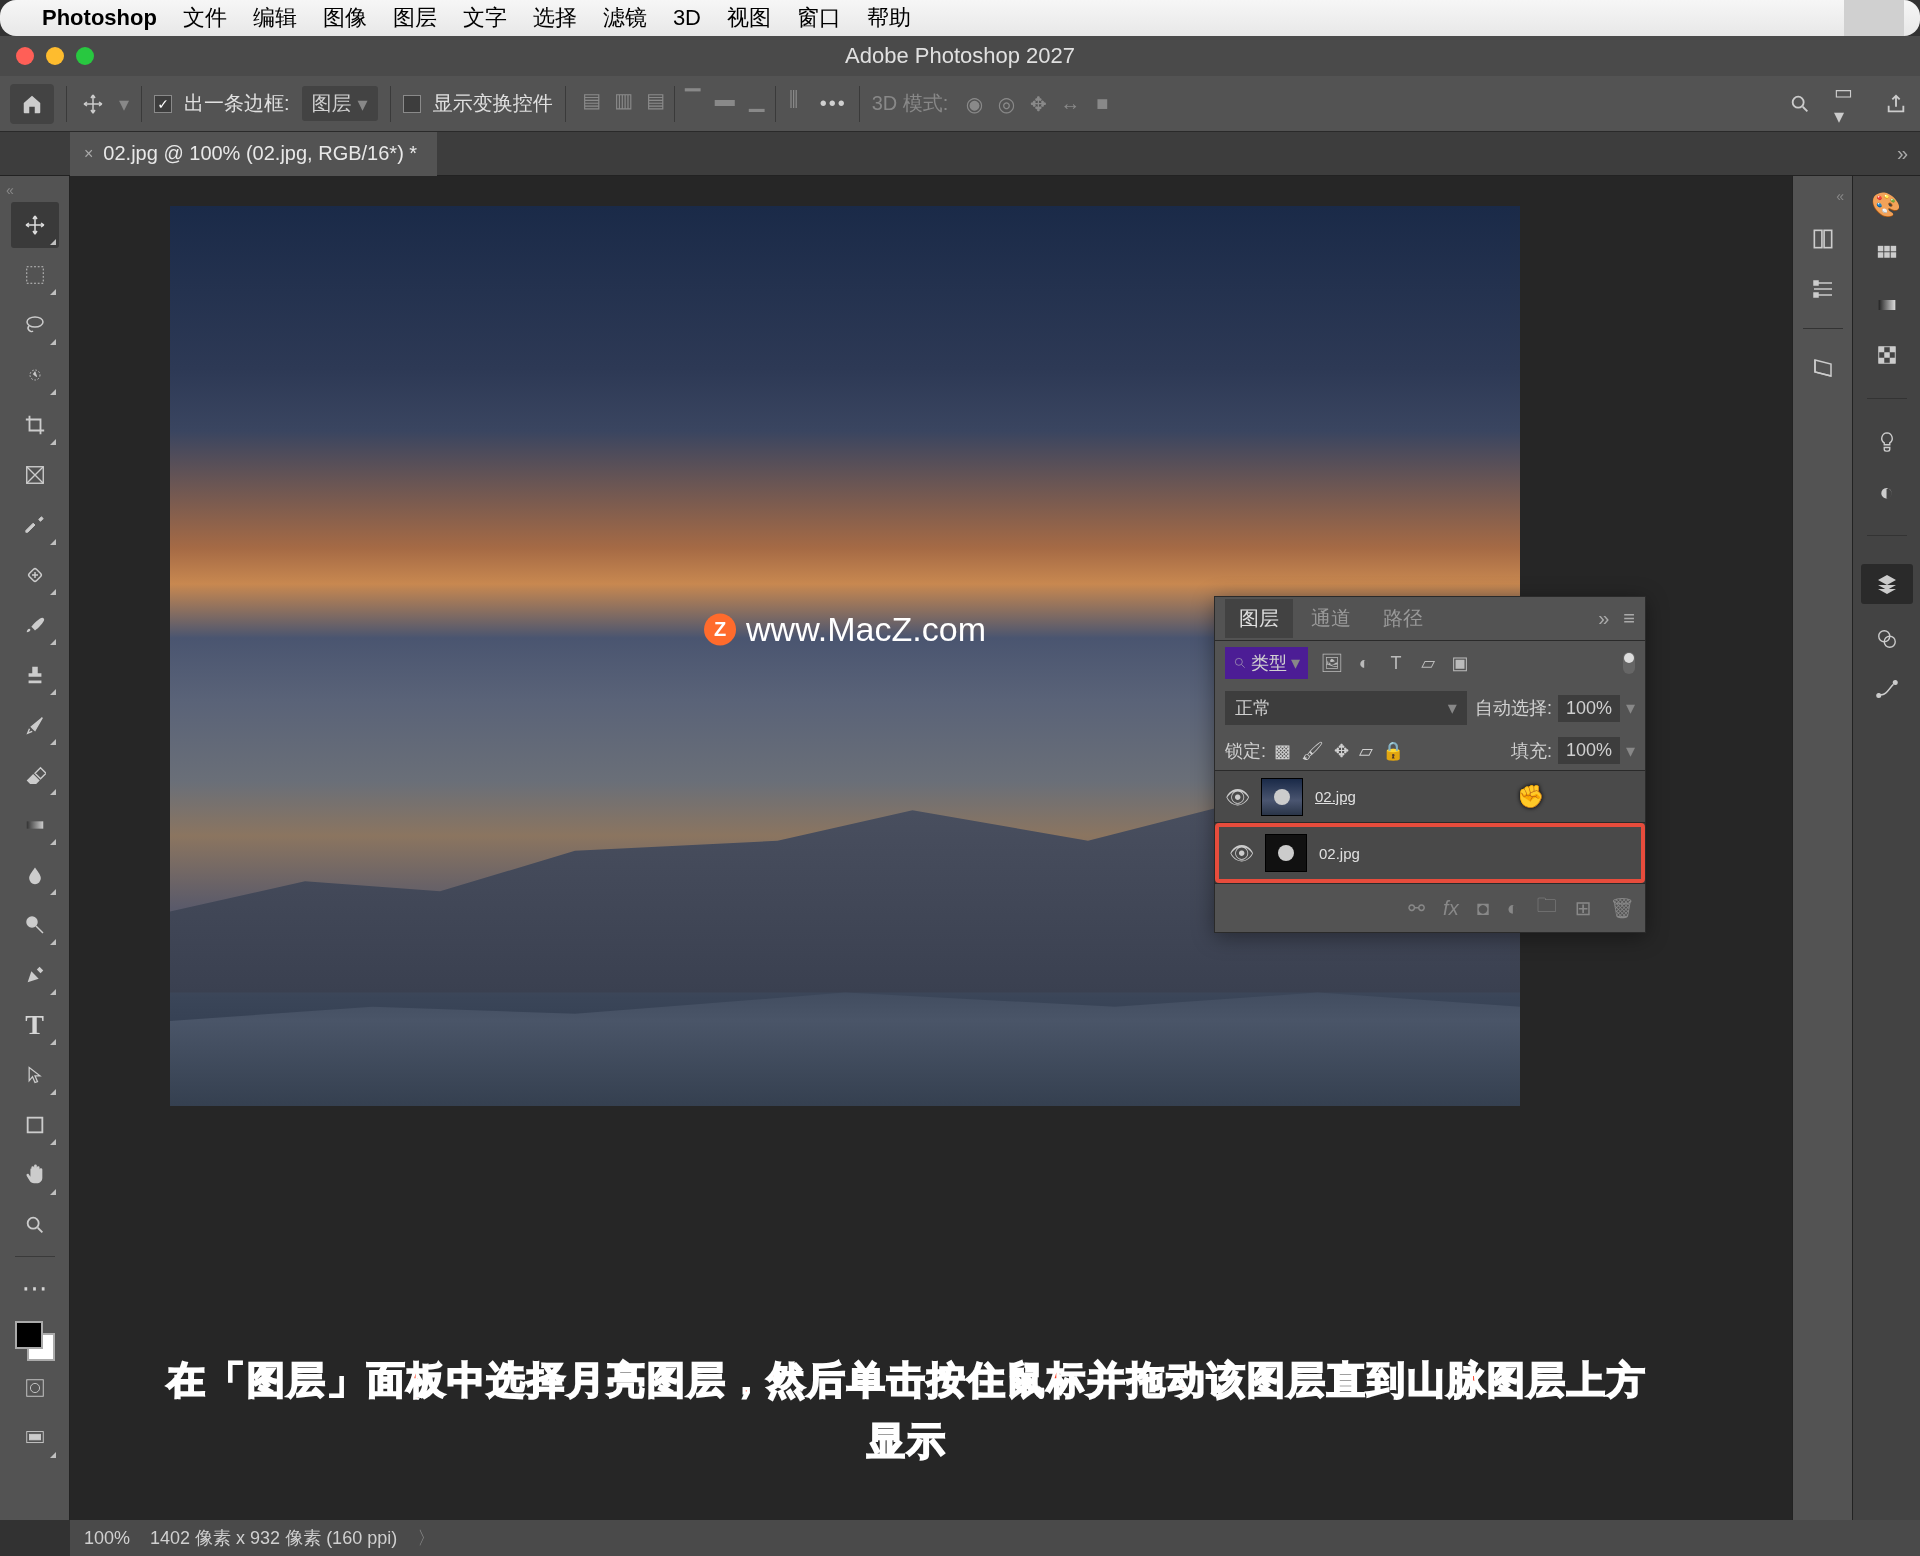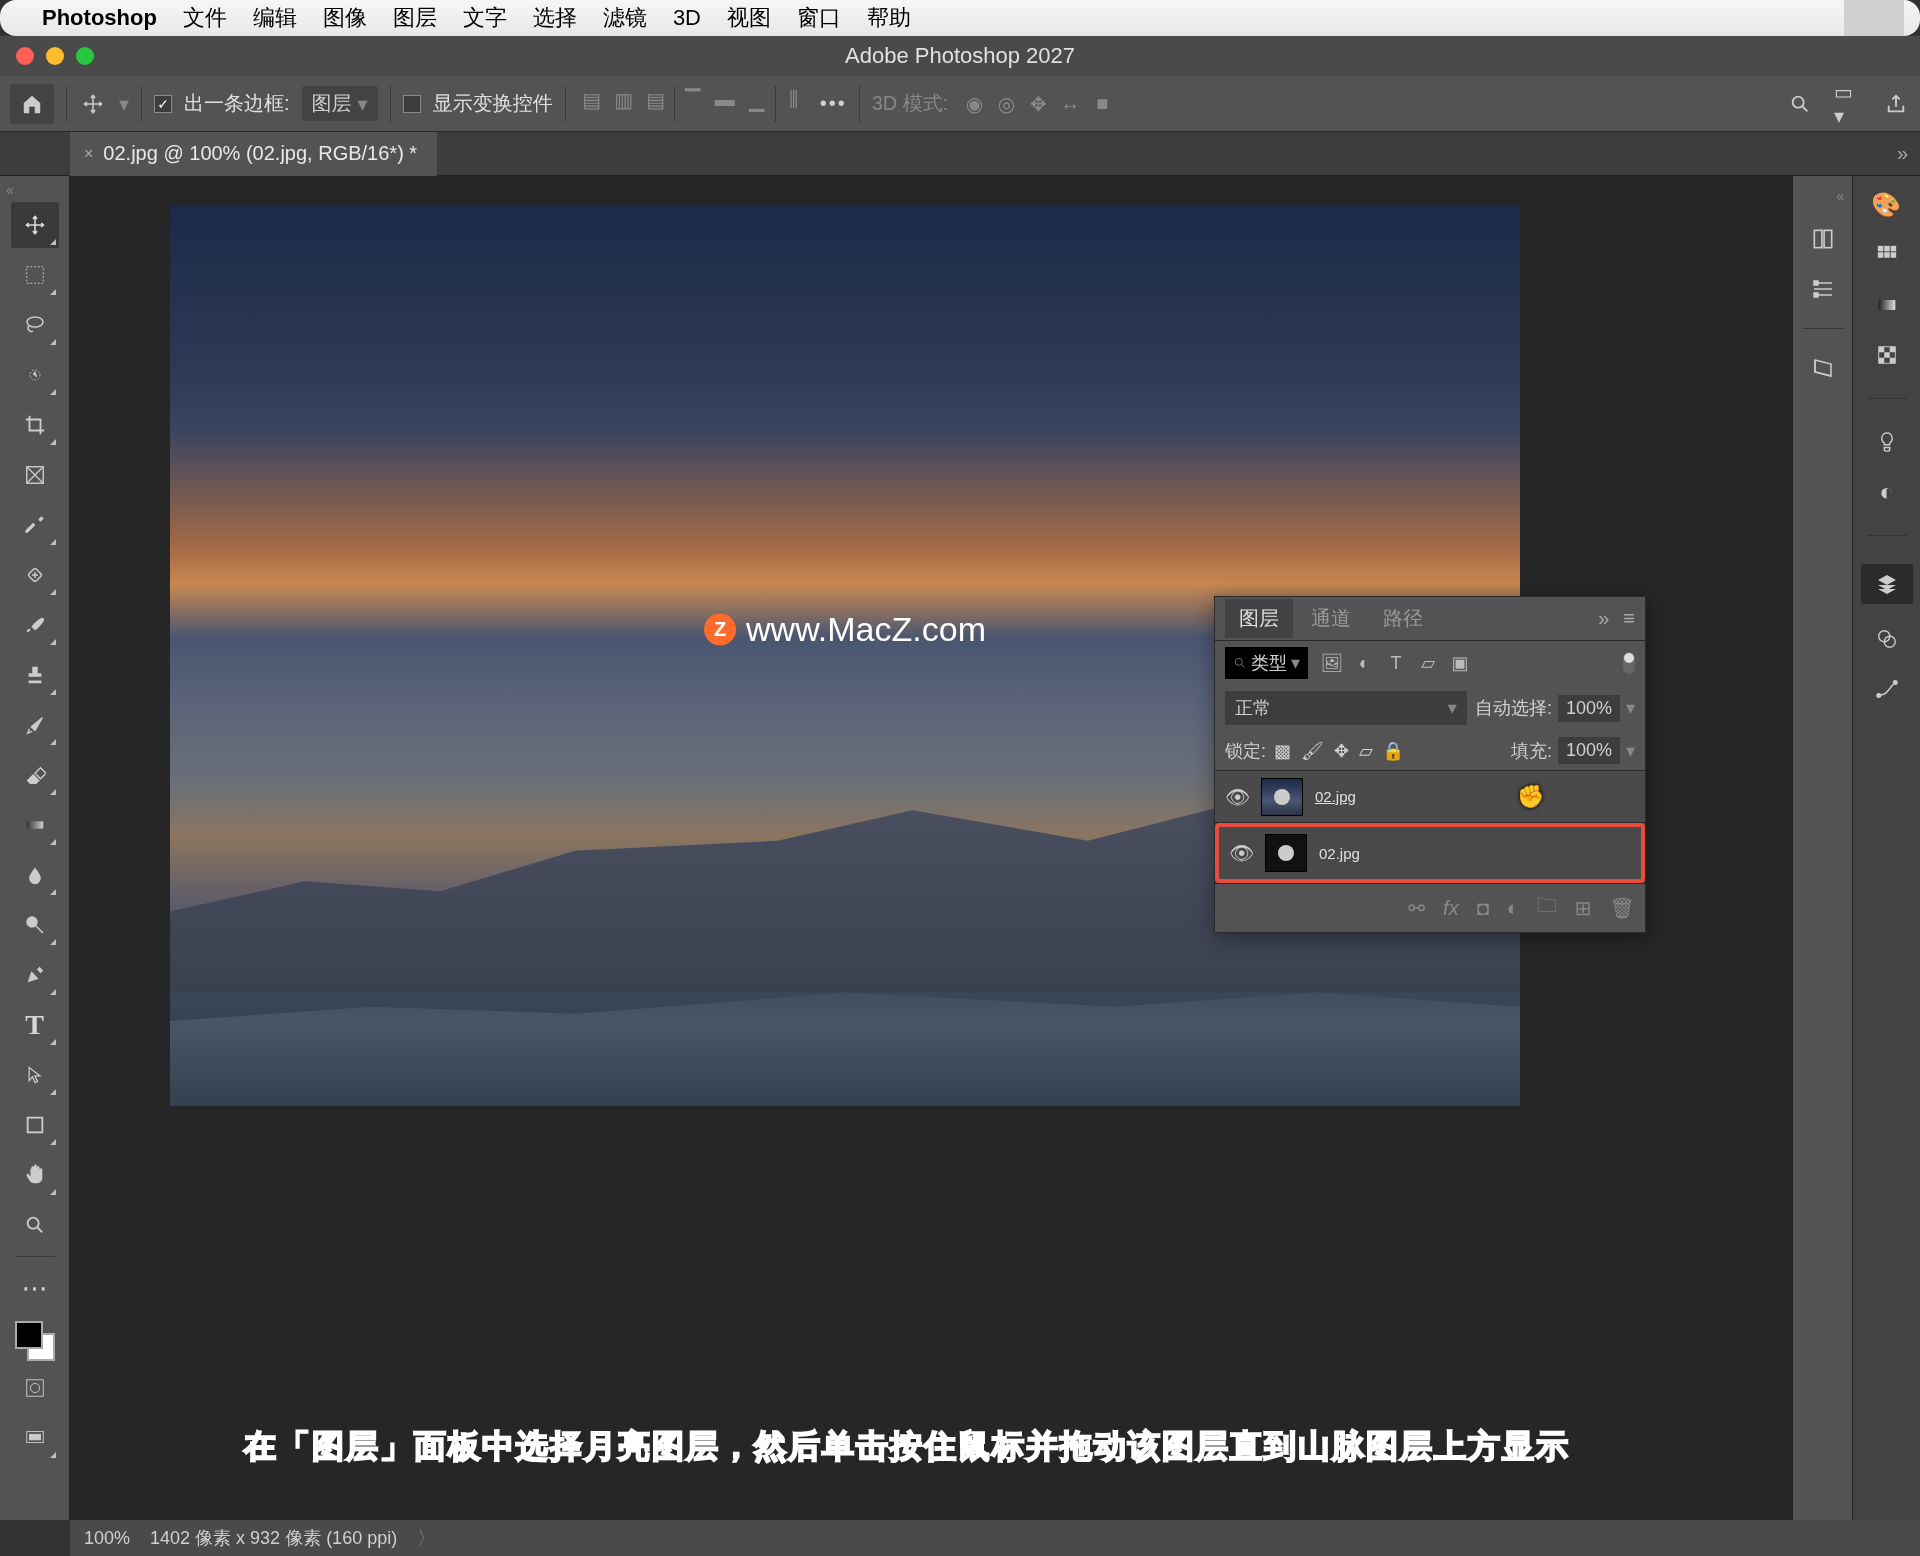--- a/index.html
+++ b/index.html
@@ -66,21 +66,21 @@
 .right-wide { width: 68px; background: #434343; display: flex; flex-direction: column; align-items: center; gap: 20px; padding-top: 14px; border-left: 1px solid #222; }
 .panel-icon { width: 30px; height: 30px; color: #ccc; display: flex; align-items: center; justify-content: center; font-size: 24px; }
 
 
 .layers-panel { position: absolute; top: 420px; right: 146px; width: 432px; background: #535353; border: 1px solid #2a2a2a; box-shadow: 0 4px 20px rgba(0,0,0,0.4); }
 .lp-tabs { height: 44px; display: flex; align-items: center; border-bottom: 1px solid #2a2a2a; padding: 0 10px; gap: 4px; }
 .lp-tab { padding: 6px 14px; color: #999; font-size: 20px; }
 .lp-tab.active { background: #424242; color: #e0e0e0; }
 .lp-tabs .spacer { flex: 1; }
 .lp-row { display: flex; align-items: center; padding: 6px 10px; gap: 8px; }
-.lp-select-kind { background: #000000; padding: 4px 8px; display: flex; align-items: center; gap: 4px; font-size: 18px; }
+.lp-select-kind { background: #4c1d95; padding: 4px 8px; display: flex; align-items: center; gap: 4px; font-size: 18px; }
 .lp-filter-icons { display: flex; gap: 8px; margin-left: 4px; }
 .lp-filter-icons .fi { width: 24px; height: 24px; display: flex; align-items: center; justify-content: center; color: #bbb; font-size: 18px; }
 .lp-blend { background: #3d3d3d; padding: 5px 10px; flex: 1; display: flex; align-items: center; justify-content: space-between; font-size: 18px; }
 .lp-opacity { display: flex; align-items: center; gap: 6px; font-size: 18px; }
 .lp-lock-row { display: flex; align-items: center; padding: 6px 10px; gap: 8px; font-size: 18px; }
 .lp-lock-icons { display: flex; gap: 10px; }
 .layer-list { background: #3a3a3a; border-top: 1px solid #2a2a2a; border-bottom: 1px solid #2a2a2a; max-height: 180px; }
 .layer-item { display: flex; align-items: center; height: 52px; padding: 0 10px; gap: 12px; }
 .layer-item .eye { width: 24px; color: #ccc; font-size: 20px; }
 .layer-item .thumb { width: 42px; height: 38px; background: linear-gradient(#1a2a48, #4a5570 60%, #2a3548); border: 1px solid #000; position: relative; }
@@ -90,21 +90,21 @@
 .layer-item.dragging .lname { text-decoration: underline; }
 .drag-cursor { position: absolute; right: 100px; font-size: 22px; color: #fff; filter: drop-shadow(0 0 2px #000); }
 .layer-highlight-box { border: 4px solid #e74c3c; border-radius: 4px; }
 .layer-item.target { background: #494949; }
 .lp-footer { height: 48px; display: flex; align-items: center; justify-content: flex-end; padding: 0 10px; gap: 18px; color: #888; font-size: 20px; }
 
 
 .status-bar { height: 36px; background: #4a4a4a; display: flex; align-items: center; padding: 0 14px; gap: 20px; color: #d0d0d0; font-size: 18px; margin-left: 70px; }
 
 
-.instruction { position: absolute; bottom: 48px; left: 70px; right: 118px; text-align: center; font-size: 32px; font-weight: 700; color: #ff3b1f; -webkit-text-stroke: 2px #fff; text-stroke: 2px #fff; line-height: 1.6; padding: 0 20px; letter-spacing: 2px; }
+.instruction { position: absolute; bottom: 48px; left: 70px; right: 118px; text-align: center; font-size: 38px; font-weight: 700; color: #ff3b1f; -webkit-text-stroke: 2px #fff; text-stroke: 2px #fff; line-height: 1.6; padding: 0 20px; letter-spacing: 2px; }
 
 svg { display: block; }
 </style>
 </head>
 <body>
 
 <div class="macos-menubar">
   <span class="apple"></span>
   <span class="appname">Photoshop</span>
   <span>文件</span>

